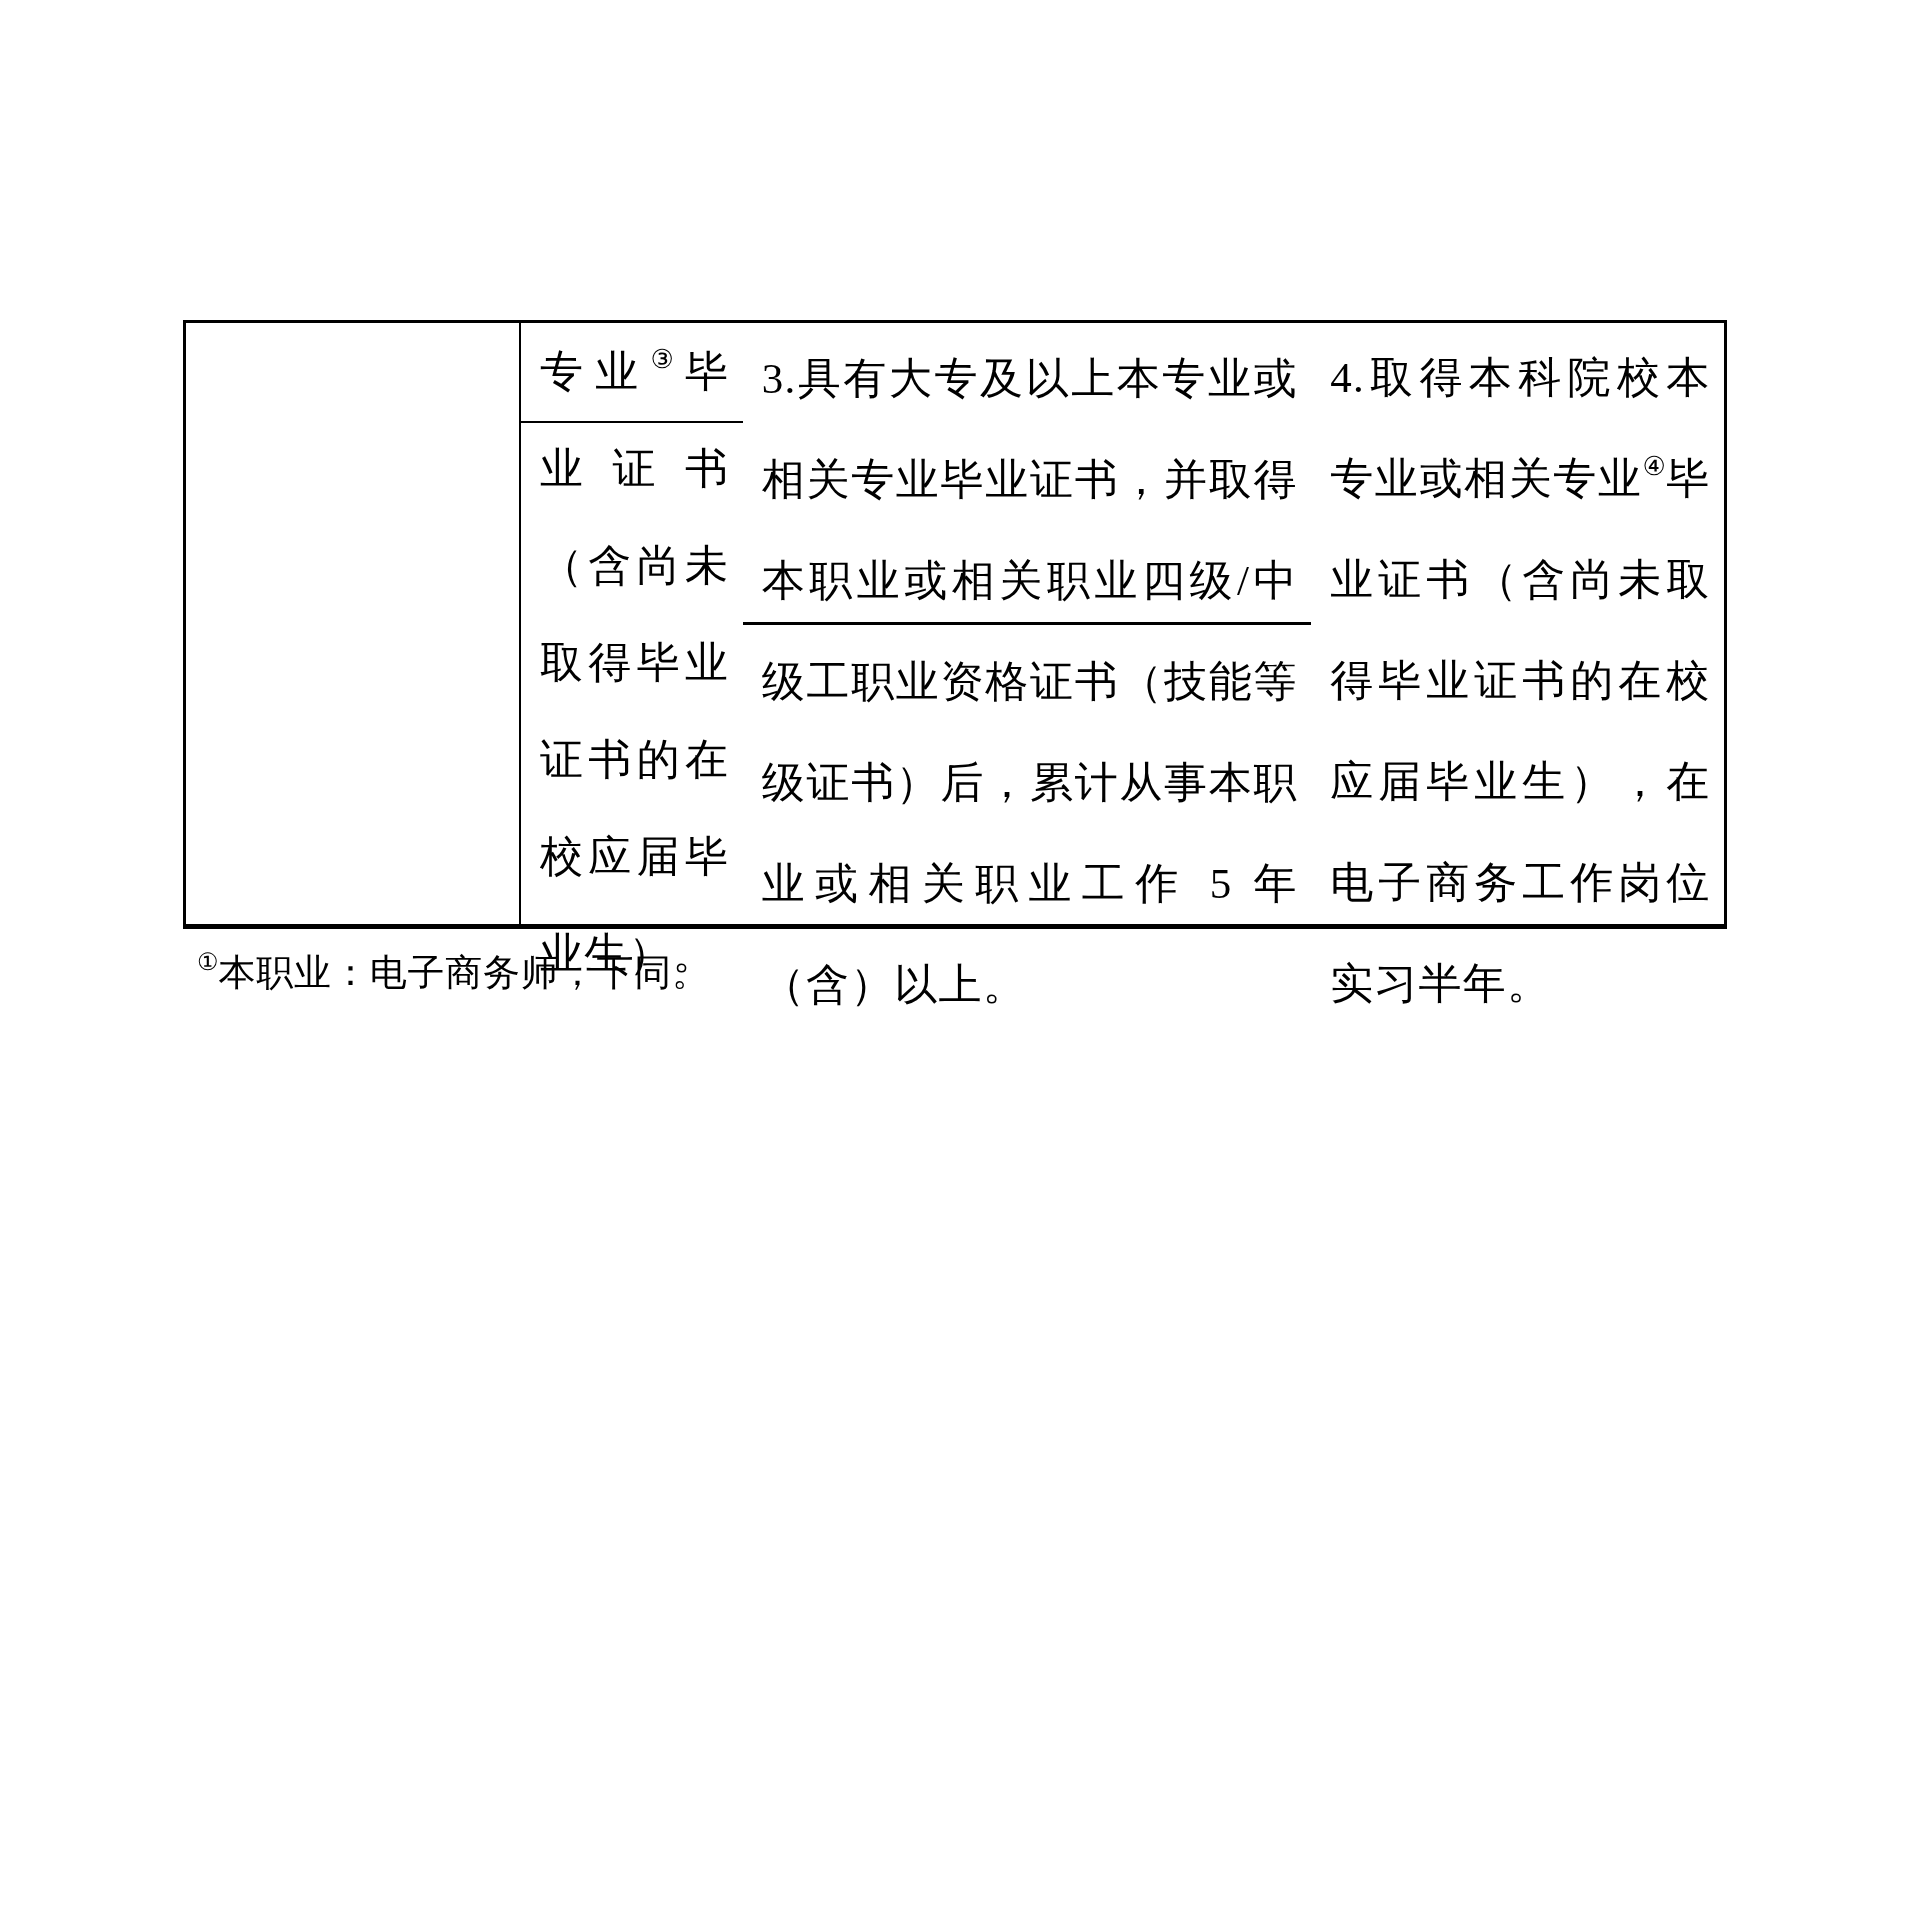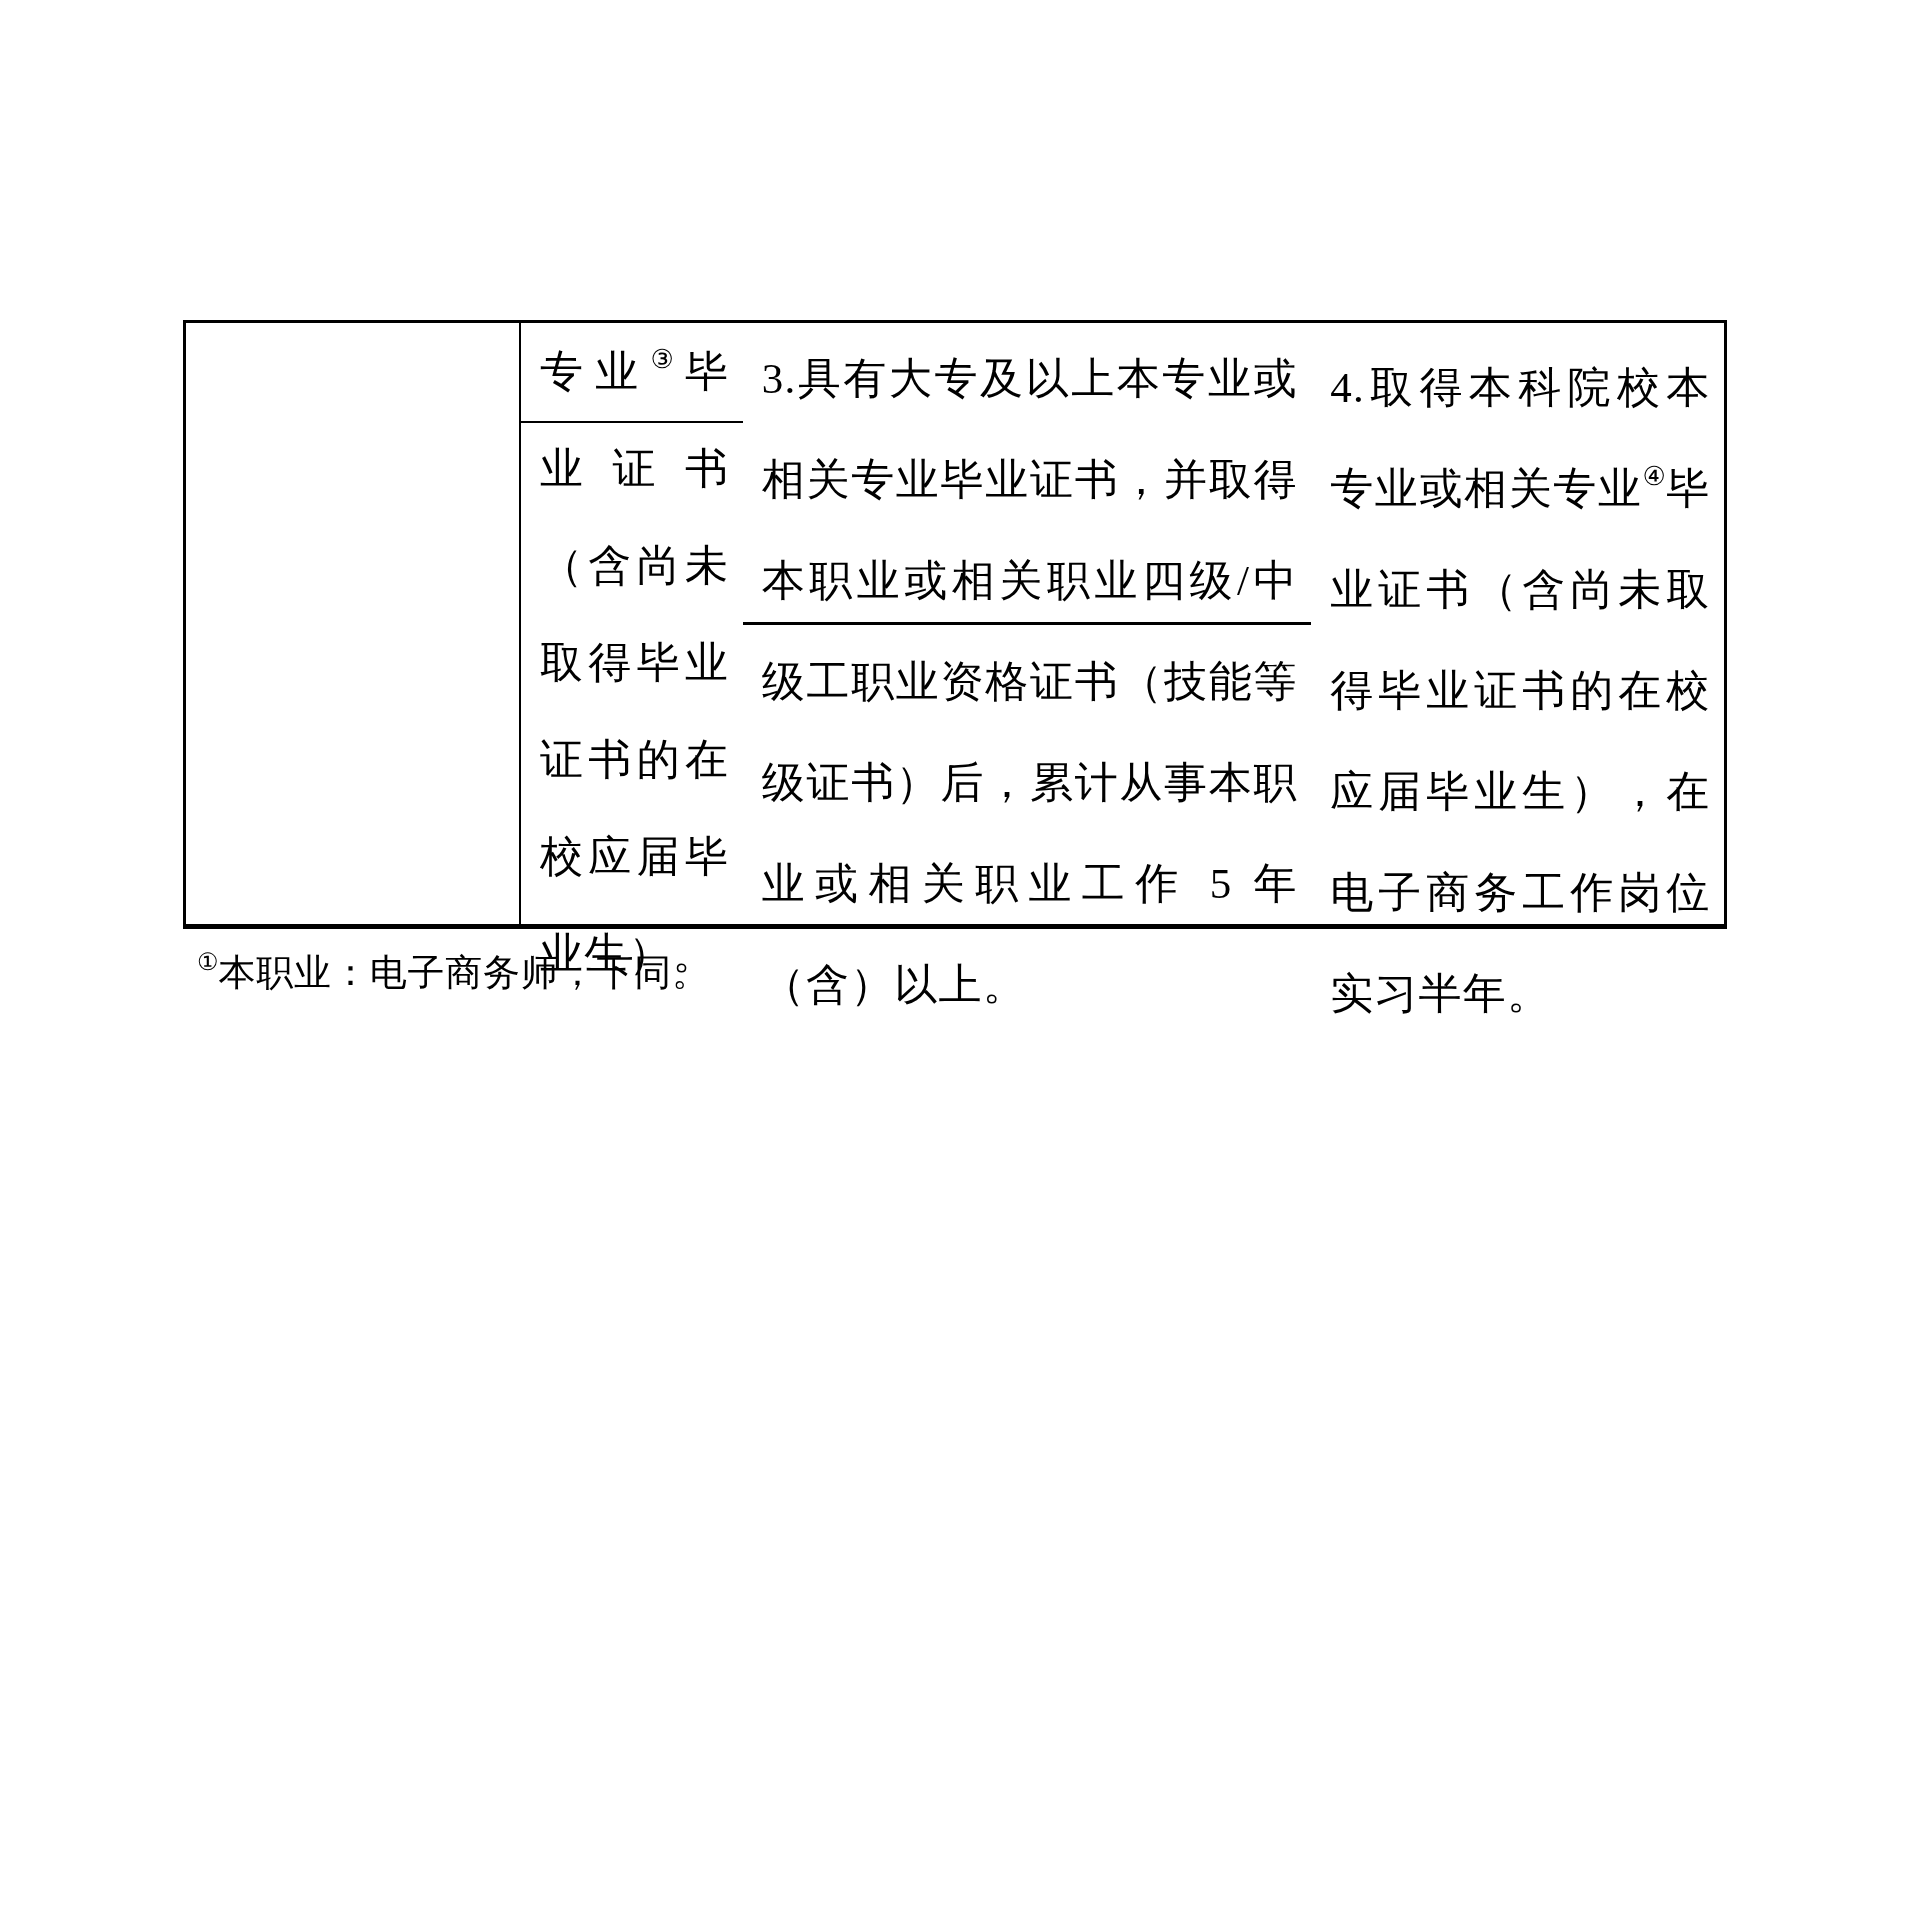--- a/index.html
+++ b/index.html
@@ -50,21 +50,21 @@
     border-bottom: 2.3px solid #000;
   }
   .trow-1 .cell-text { line-height: 97px; }
   .trow-3 {
     height: 302px;
     border-bottom: 3.1px solid #000;
     padding-top: 4.6px;
   }
   .trow-4 {
     flex: 1 1 auto;
-    padding-top: 14px;
+    padding-top: 4px;
   }
   .cell-text {
     margin: 0;
     font-size: 43px;
     line-height: 101px;
     letter-spacing: 1.2px;
     text-align: justify;
     word-break: break-all;
     overflow-wrap: anywhere;
   }

